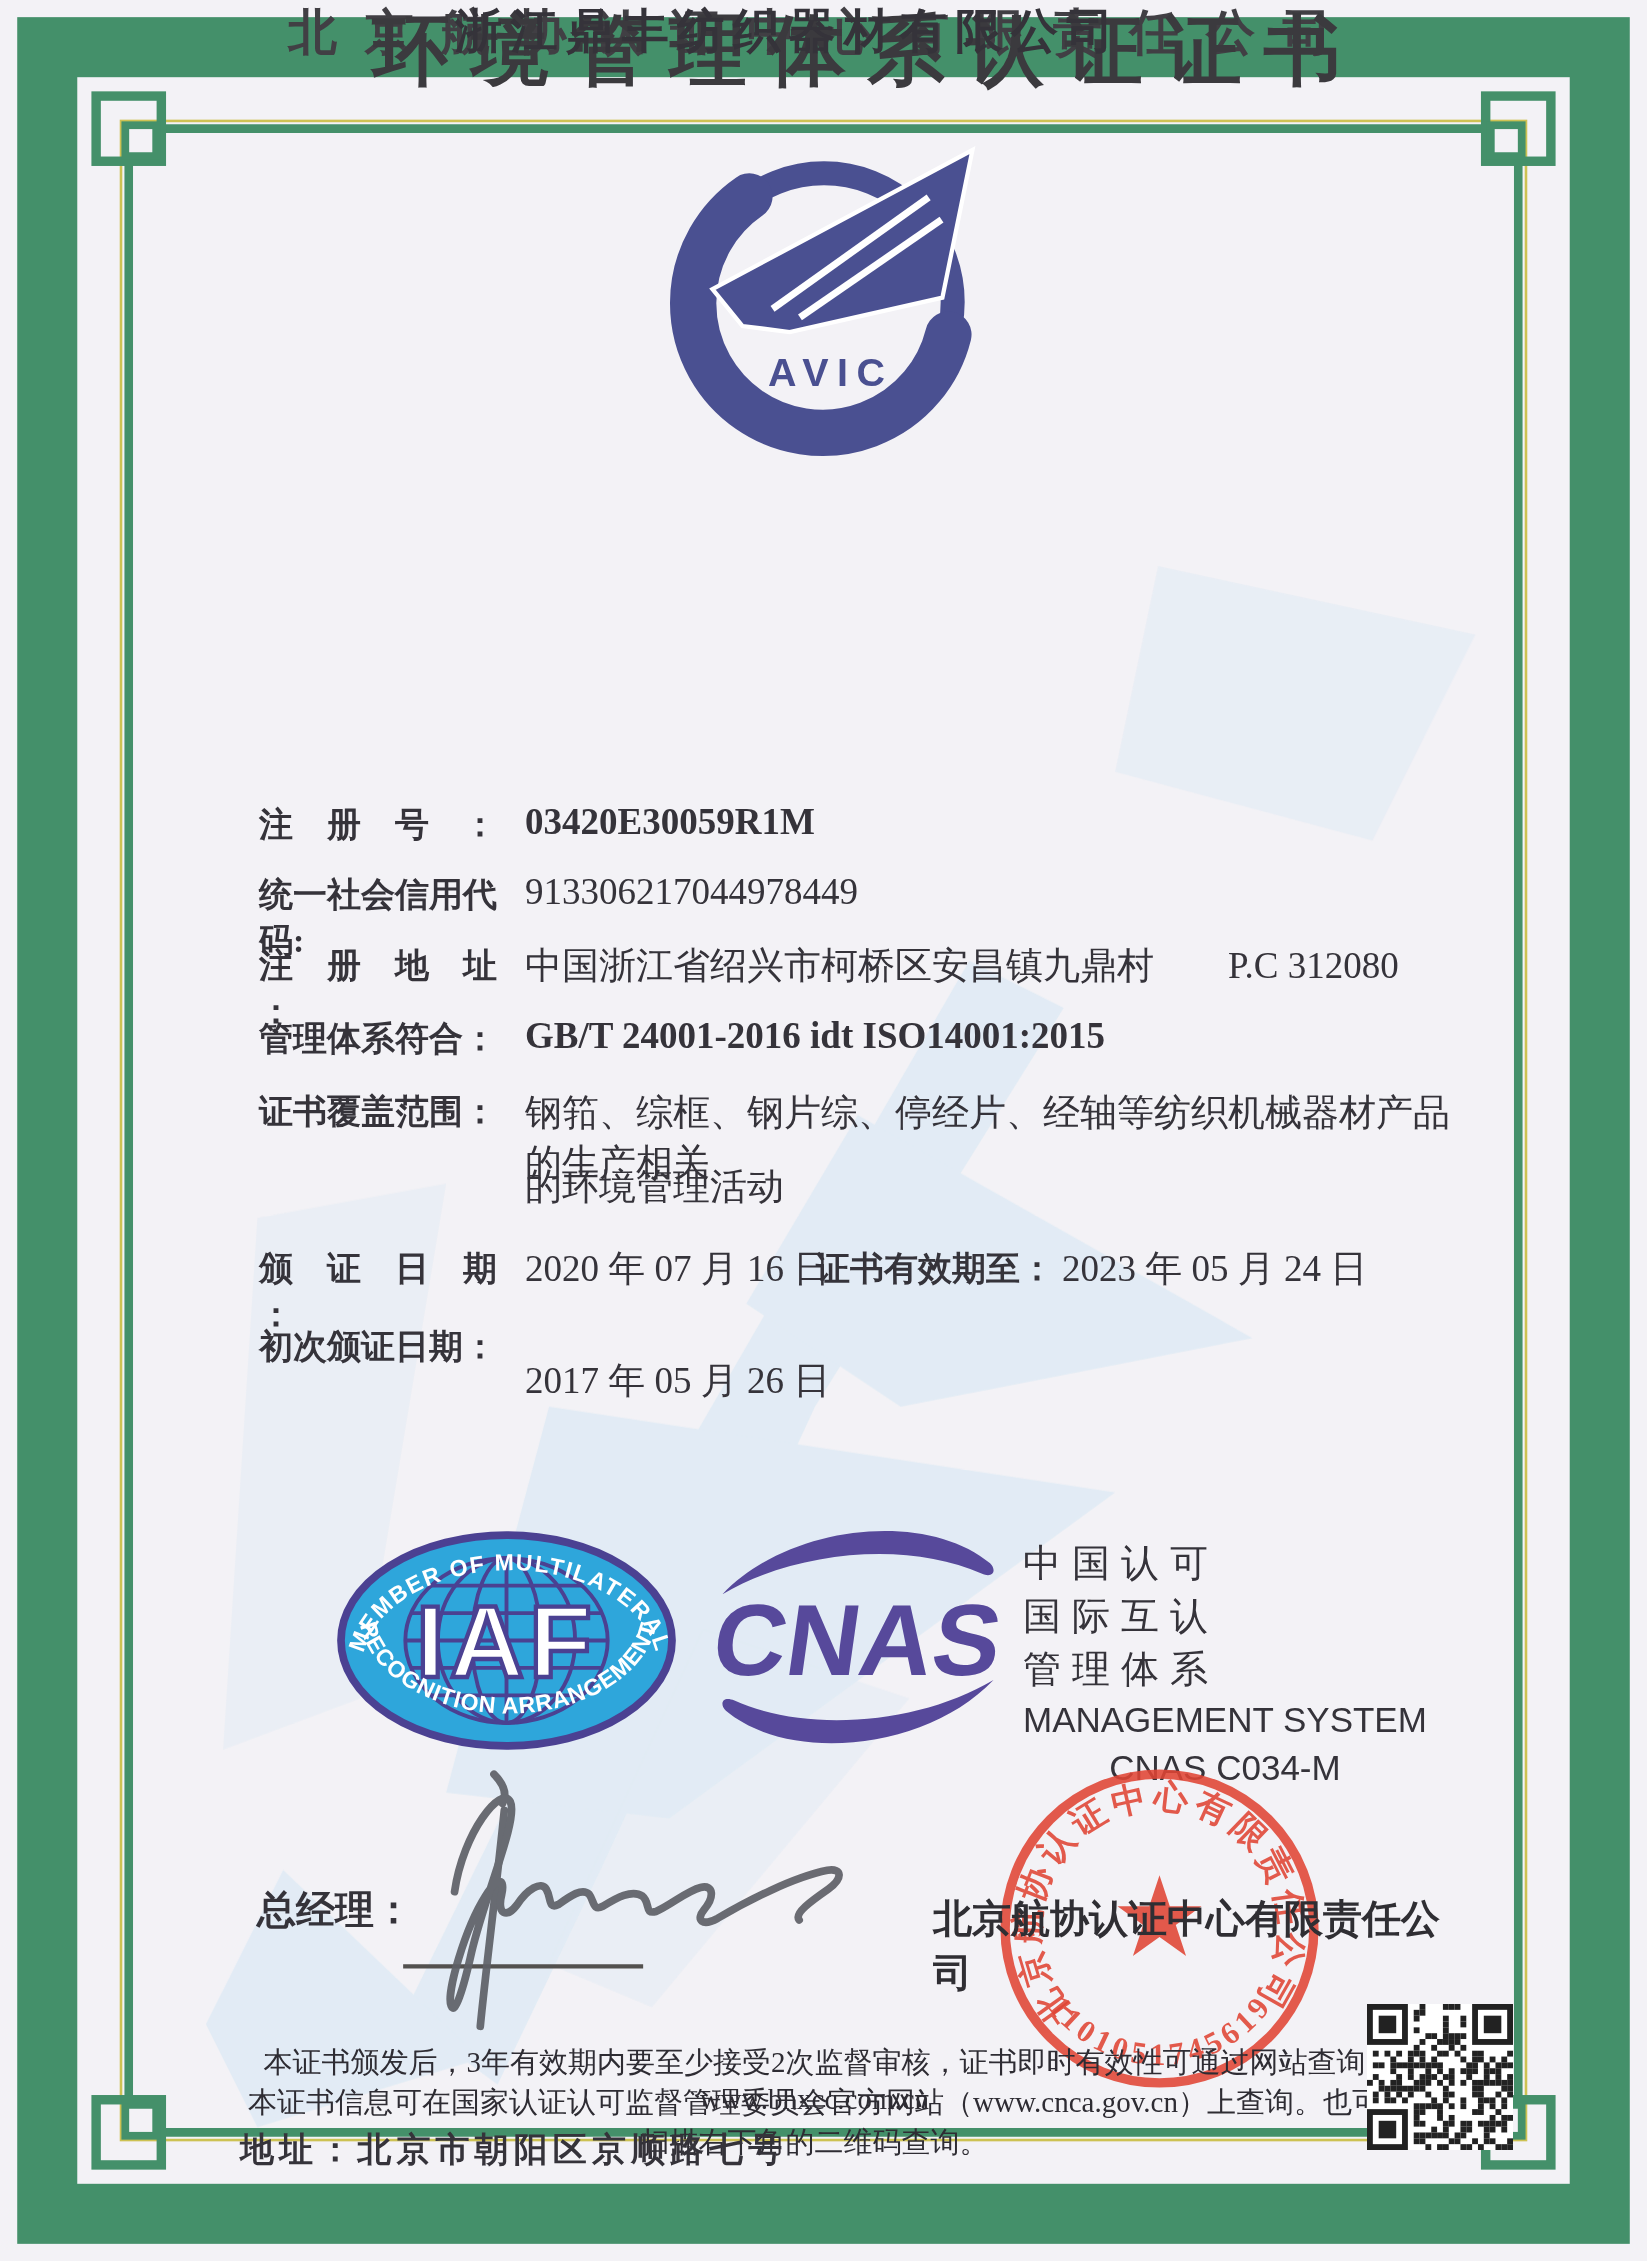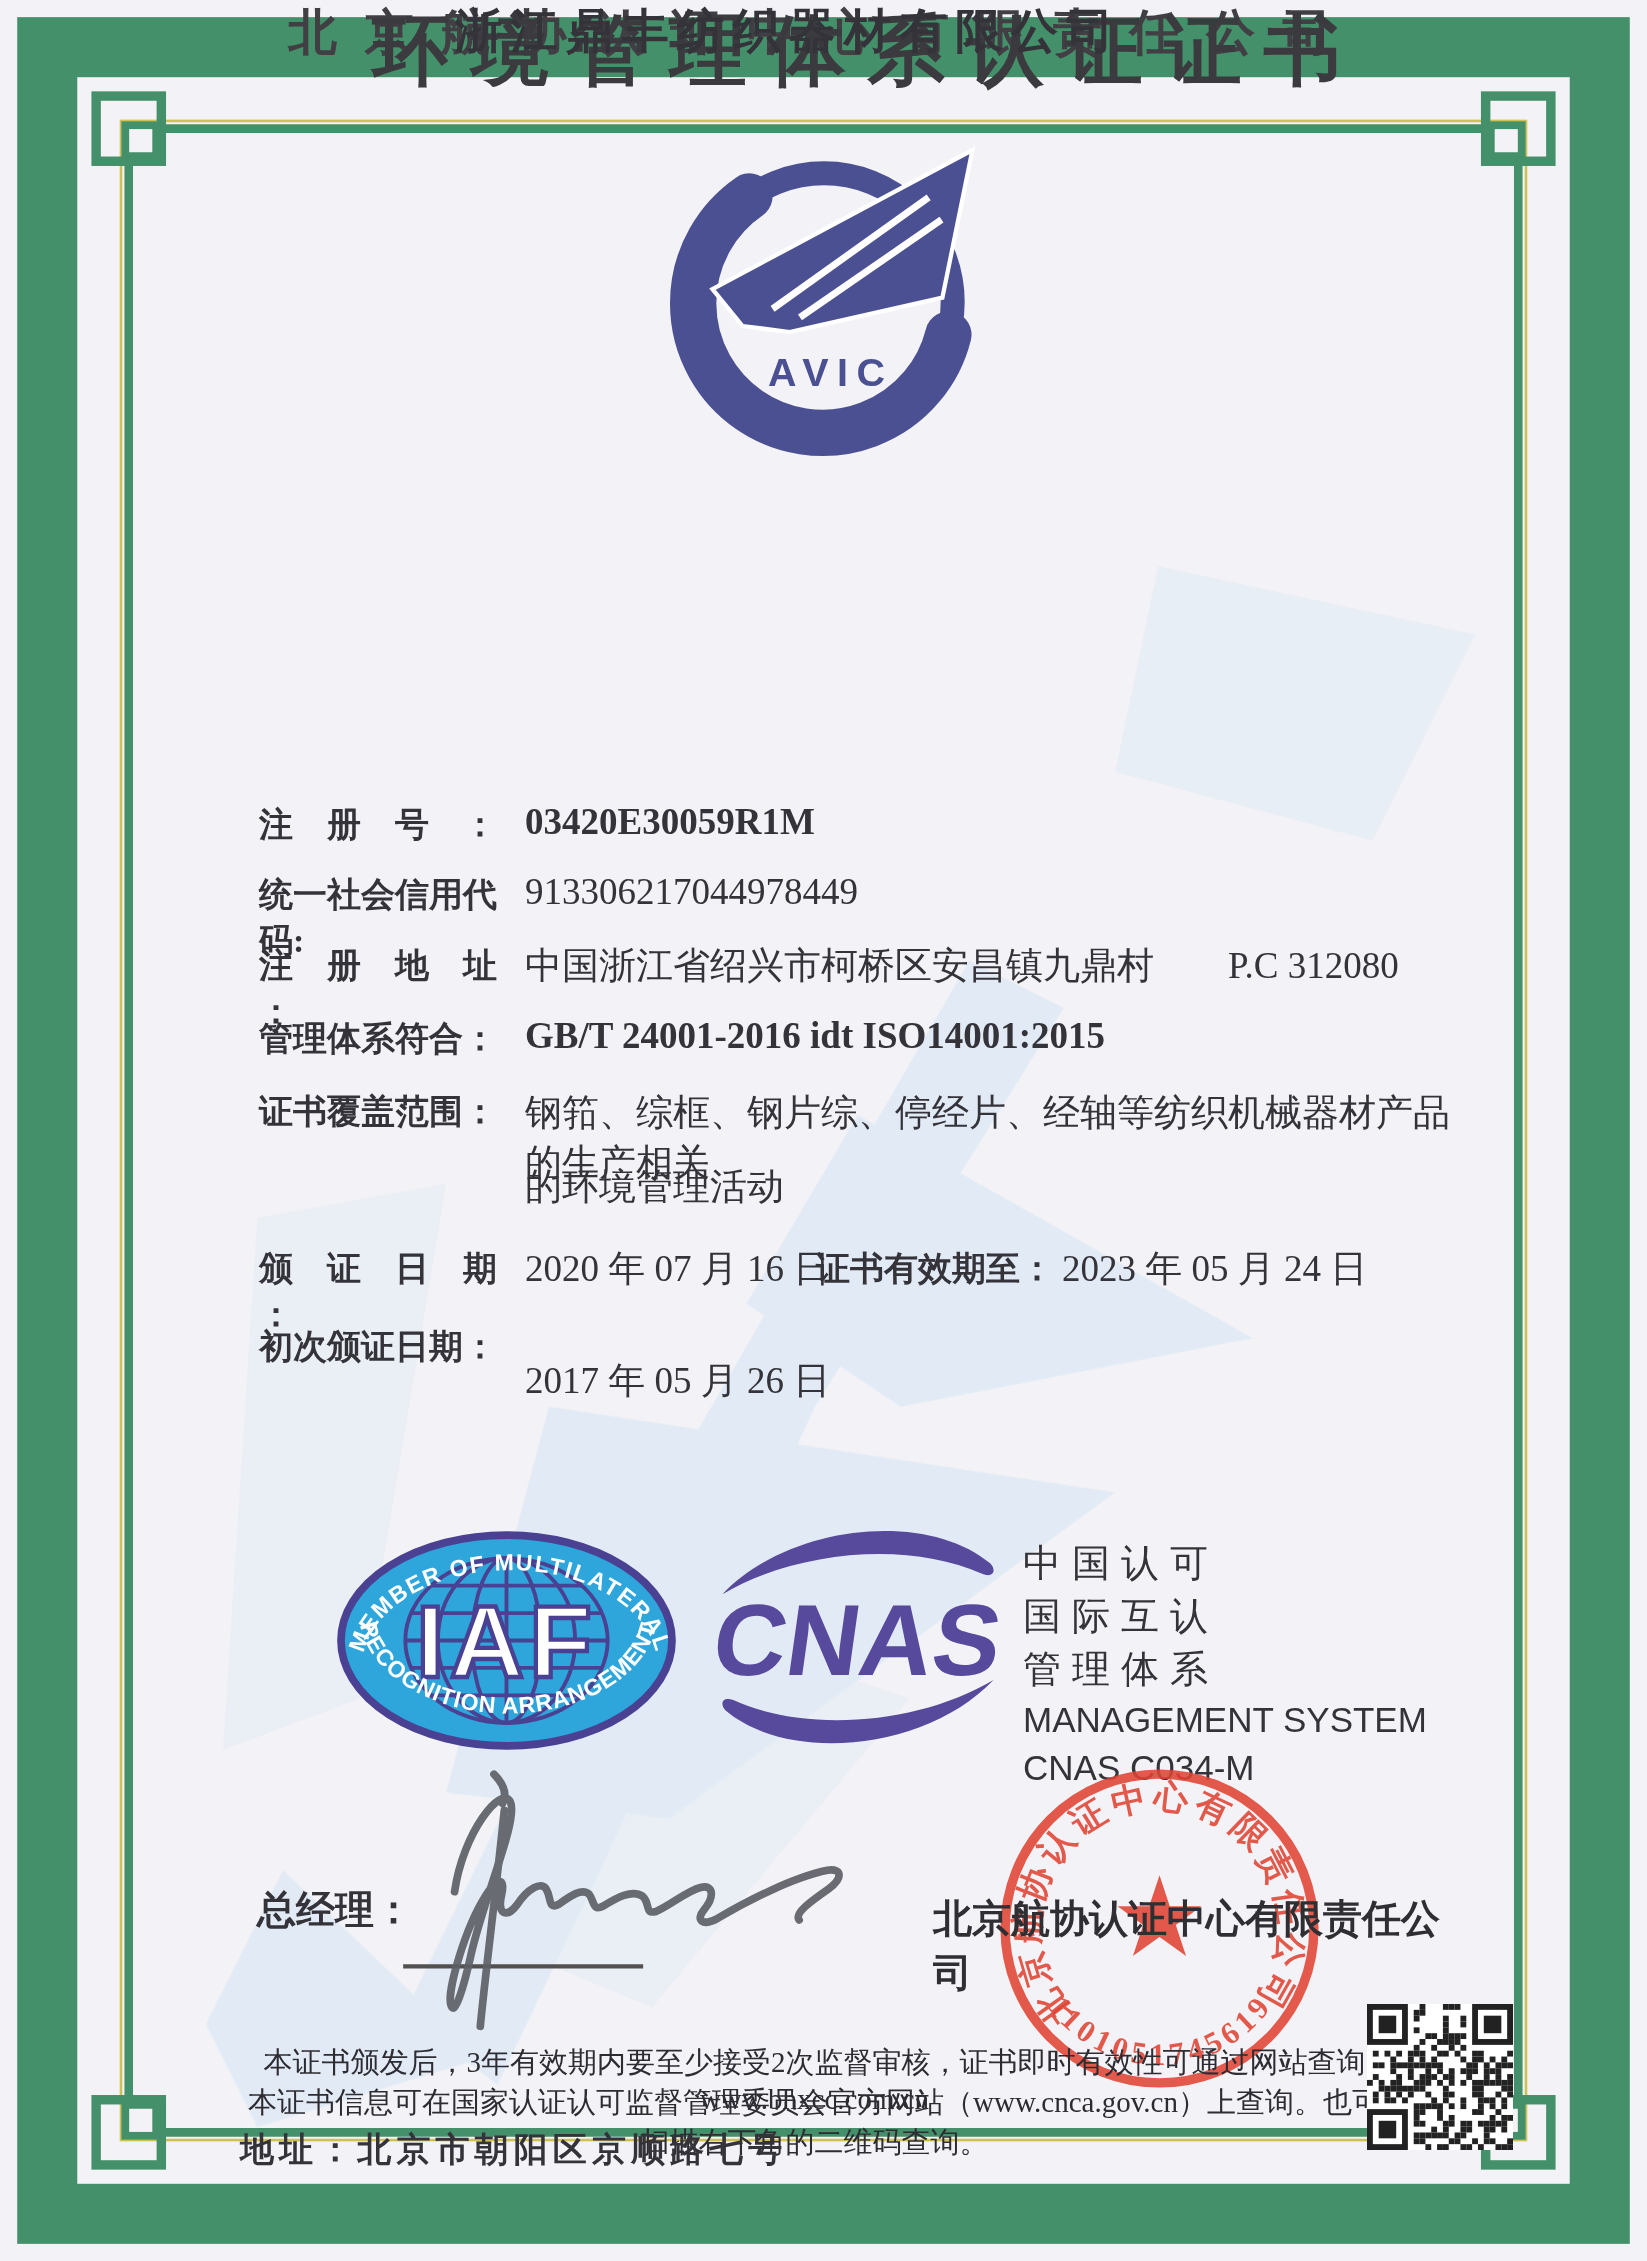--- a/index.html
+++ b/index.html
@@ -23,21 +23,21 @@
   .org-line{left:0;top:588;width:1647px;text-align:center;font-size:49px;font-weight:600;
             letter-spacing:27.5px;color:#413F44;}
   .cert-title{left:0;top:676;width:1647px;text-align:center;font-size:77px;font-weight:800;
               letter-spacing:22px;color:#3B3A3E;}
   .company{left:214px;top:852;width:1149px;text-align:center;font-size:47px;font-weight:700;
            letter-spacing:8.6px;}
   .row-label{left:259px;width:266px;font-size:34px;font-weight:700;}
   .row-value{left:525px;width:926px;font-size:37px;}
   .bold{font-weight:700;}
   .accr{font-size:38px;letter-spacing:11px;line-height:53px;}
-  .accr-en{font-family:"Liberation Sans",sans-serif;font-size:35px;letter-spacing:0;line-height:48px;}
+  .accr-en{font-family:"Liberation Sans",sans-serif;font-size:35px;letter-spacing:0;line-height:48px;text-align:center;}
   .footer-line{left:240px;width:1149px;text-align:center;font-size:29px;color:#2E2C33;}
   .addr{left:240px;width:1149px;font-size:34px;font-weight:700;letter-spacing:5.1px;}
   .gm-label{left:257px;top:1883px;font-size:39px;font-weight:700;}
   .issuer{left:933px;top:1892px;width:515px;font-size:39px;font-weight:700;color:#2F2E33;z-index:5;}
   .seal-text{font-family:"Liberation Serif",serif;font-weight:700;fill:var(--sealred);}
 </style>
 </head>
 <body>
 
 <div class="page">

